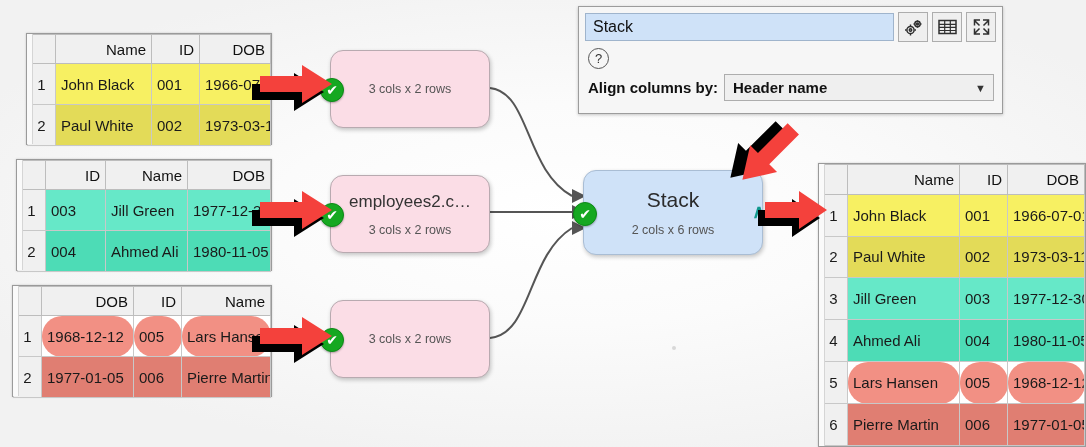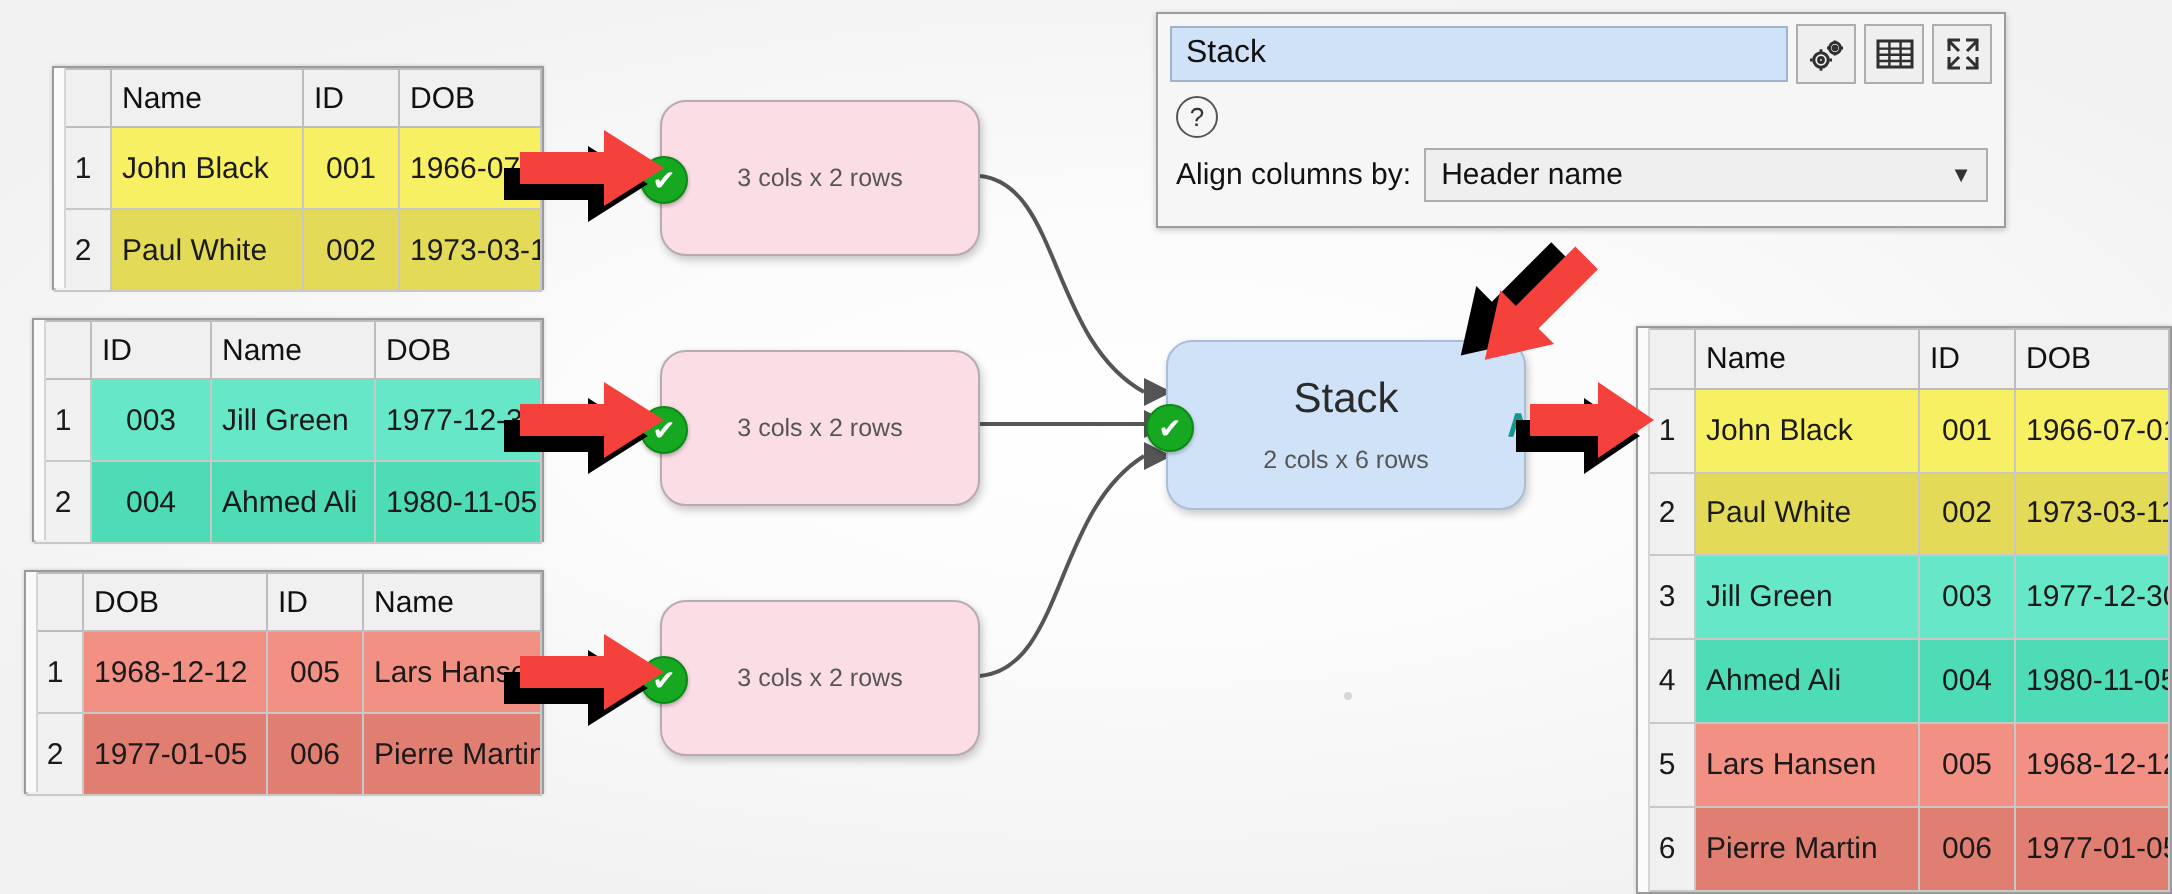--- a/index.html
+++ b/index.html
@@ -19,34 +19,34 @@
   .grid{position:absolute;border:1px solid #9a9a9a;background:#ffffff;
         box-shadow:0 0 2px rgba(0,0,0,.18);box-sizing:border-box;}
   .grid table{border-collapse:collapse;width:100%;height:100%;table-layout:fixed;}
   .grid th,.grid td{
     border:1px solid #c8c8c8;
     font-size:15px;color:#1a1a1a;
     padding:0 5px;
     white-space:nowrap;overflow:hidden;
     font-weight:normal;
   }
-  .grid th{background:#f0f0f0;border-color:#bdbdbd;text-align:left;
+  .grid th{background:#f0f0f0;border-color:#bdbdbd;text-align:right;
            font-weight:normal;color:#111;height:28px;}
   .grid td{height:40px;}
   .rh{background:#f0f0f0;border-color:#bdbdbd;color:#222;text-align:center;
       width:22px;font-size:14px;}
   .corner{background:#f0f0f0;width:22px;}
-  .num{text-align:center;margin-top:36px;}
+  .num{text-align:left;margin-top:36px;}
   .scroll-l{position:absolute;left:0;top:0;bottom:0;width:5px;background:#fafafa;
             border-right:1px solid #d5d5d5;}
 
   
   .y1{background:#f7f062;}   .y2{background:#e3db58;}
   .t1{background:#66e8c8;}   .t2{background:#4ddcb6;}
-  .r1{background:#f29084;}   .r2{background:#e07e72;}
+  .r1{background:#f29084;border-radius:20px;}   .r2{background:#e07e72;}
 
   
   .node{position:absolute;border-radius:13px;box-sizing:border-box;
         display:flex;flex-direction:column;align-items:center;justify-content:center;
         box-shadow:1px 2px 4px rgba(0,0,0,.22);}
   .node.pink{background:#fbdde6;border:1px solid #b8aab0;}
   .node.blue{background:#cfe2f8;border:1px solid #a9bdd4;}
   .node .title{font-size:17px;color:#333;margin-bottom:11px;}
   .node.blue .title{font-size:21px;color:#2b2b2b;}
   .node .sub{font-size:12.5px;color:#555;}
@@ -67,21 +67,21 @@
   .name-input{flex:1;height:28px;background:#cfe2f8;border:1px solid #9fb4cc;
               display:flex;align-items:center;padding:0 7px;box-sizing:border-box;
               font-size:16px;color:#111;}
   .tbtn{width:30px;height:30px;border:1px solid #adadad;background:#efefef;
         display:flex;align-items:center;justify-content:center;box-sizing:border-box;}
   .desc{display:flex;align-items:center;gap:6px;padding:2px 8px 2px 9px;
         font-size:15px;color:#1a1a1a;}
   .qmark{width:19px;height:19px;border-radius:50%;border:1.4px solid #555;
          display:flex;align-items:center;justify-content:center;
          font-size:13px;color:#333;flex:0 0 auto;}
-  .align-row{display:flex;align-items:center;gap:6px;padding:3px 8px 7px 9px;}
+  .align-row{display:flex;align-items:center;gap:6px;padding:3px 8px 7px 9px;font-weight:bold;}
   .align-label{font-size:15px;color:#111;}
   .combo{flex:1;height:27px;background:#efefef;border:1px solid #adadad;
          display:flex;align-items:center;justify-content:space-between;
          padding:0 7px 0 8px;box-sizing:border-box;font-size:15px;color:#111;gap:15px;}
   .combo .arrow{font-size:11px;color:#333;}
 
   #links{position:absolute;left:0;top:0;width:1086px;height:447px;pointer-events:none;}
   .dot{position:absolute;width:4px;height:4px;border-radius:50%;background:#d8d8d8;}
 </style>
 </head>
@@ -199,20 +199,21 @@
     </table>
 </div>
 
 <div class="node pink" style="left:330px;top:50px;width:160px;height:78px;">
   <div class="check">✔</div>
   <div class="sub">3 cols x 2 rows</div>
 </div>
 
 <div class="node pink" style="left:330px;top:175px;width:160px;height:78px;">
   <div class="check">✔</div>
+  <div class="title">employees2.c…</div>
   <div class="sub">3 cols x 2 rows</div>
 </div>
 
 <div class="node pink" style="left:330px;top:300px;width:160px;height:78px;">
   <div class="check">✔</div>
   <div class="sub">3 cols x 2 rows</div>
 </div>
 
 <div class="node blue" style="left:583px;top:170px;width:180px;height:85px;">
   <div class="check">✔</div>

